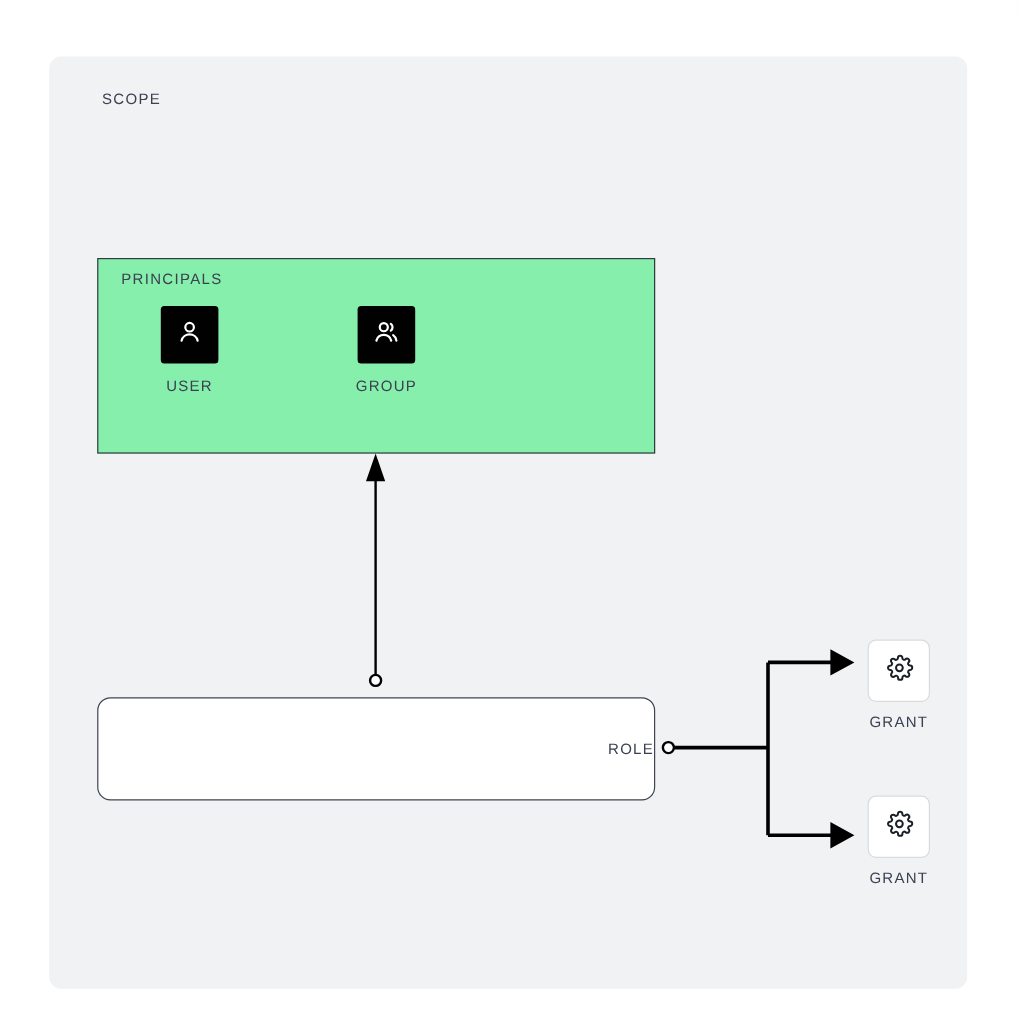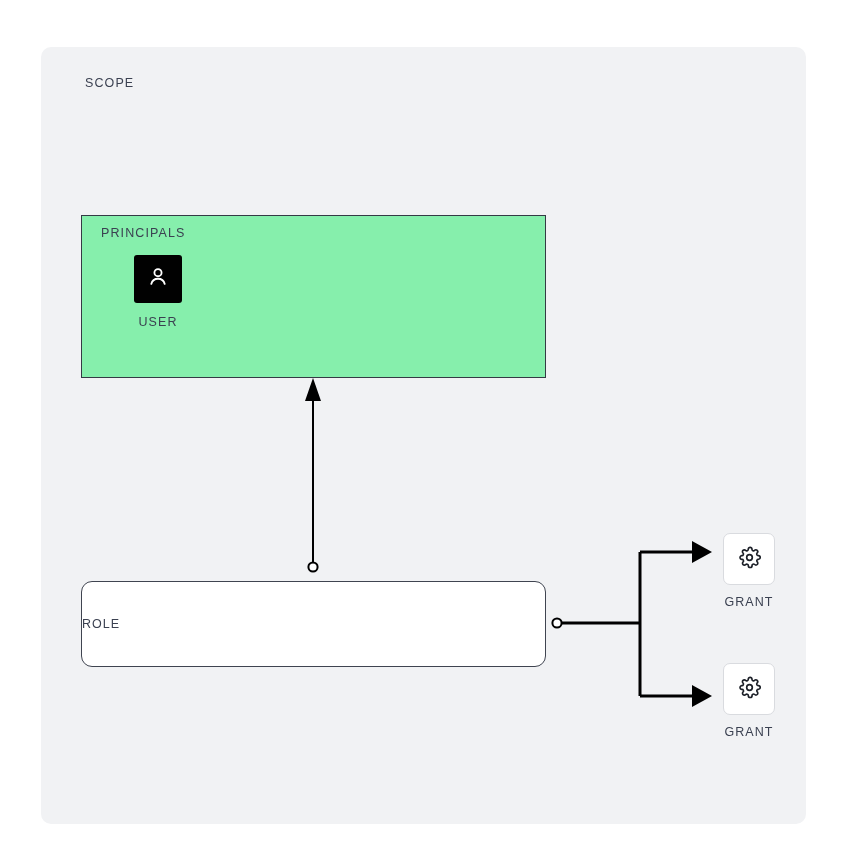--- a/index.html
+++ b/index.html
@@ -104,21 +104,21 @@
     left: 81px;
     top: 569px;
     width: 465px;
     height: 86px;
     background: #ffffff;
     border: 1.4px solid #3f4450;
     border-radius: 11px;
     box-sizing: border-box;
     display: flex;
     align-items: center;
-    justify-content: flex-start;
+    justify-content: flex-end;
   }
   .role-label {
     font-size: 12.5px;
     letter-spacing: 1.05px;
     color: #3b4151;
     white-space: nowrap;
   }
 
   
   .grant-item {
@@ -179,20 +179,33 @@
         <span>
           <svg width="26" height="26" viewBox="0 0 24 24" fill="none" stroke="#ffffff" stroke-width="1.7" stroke-linecap="round" stroke-linejoin="round">
             <circle cx="12" cy="8" r="3.3"></circle>
             <path d="M5.8 18.4a6.4 6.4 0 0 1 12.4 0"></path>
           </svg>
         </span>
       </div>
       <div class="principal-name">USER</div>
     </div>
 
+    <div class="principal-item p1">
+      <div class="principal-tile">
+        <span>
+          <svg width="26" height="26" viewBox="0 0 24 24" fill="none" stroke="#ffffff" stroke-width="1.7" stroke-linecap="round" stroke-linejoin="round">
+            <circle cx="10" cy="8" r="3.1"></circle>
+            <path d="M4.3 18.3a5.9 5.9 0 0 1 11.4 0"></path>
+            <path d="M15.4 5.5a3.1 3.1 0 0 1 0 5.1"></path>
+            <path d="M17.2 14.1a5.9 5.9 0 0 1 2.5 4.2"></path>
+          </svg>
+        </span>
+      </div>
+      <div class="principal-name">GROUP</div>
+    </div>
 
   </div>
 
   <div class="role-box">
     <span class="role-label">ROLE</span>
   </div>
 
   <div class="grant-item g0">
     <div class="grant-tile">
       <span>

